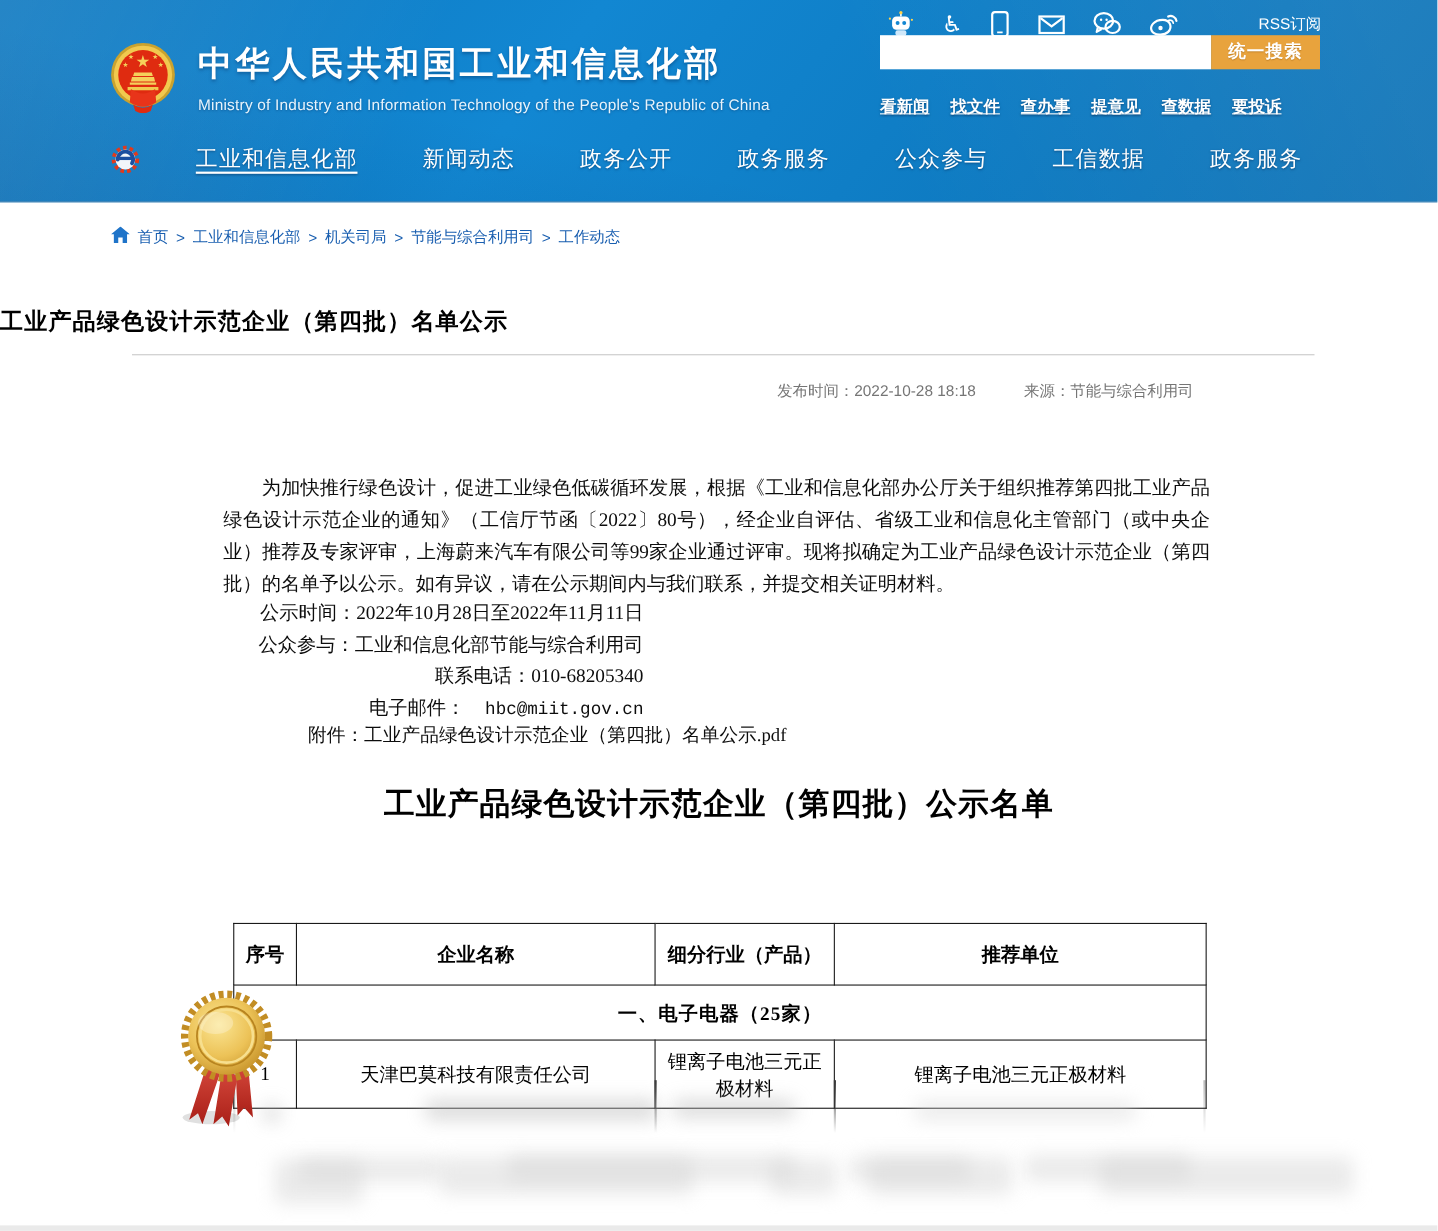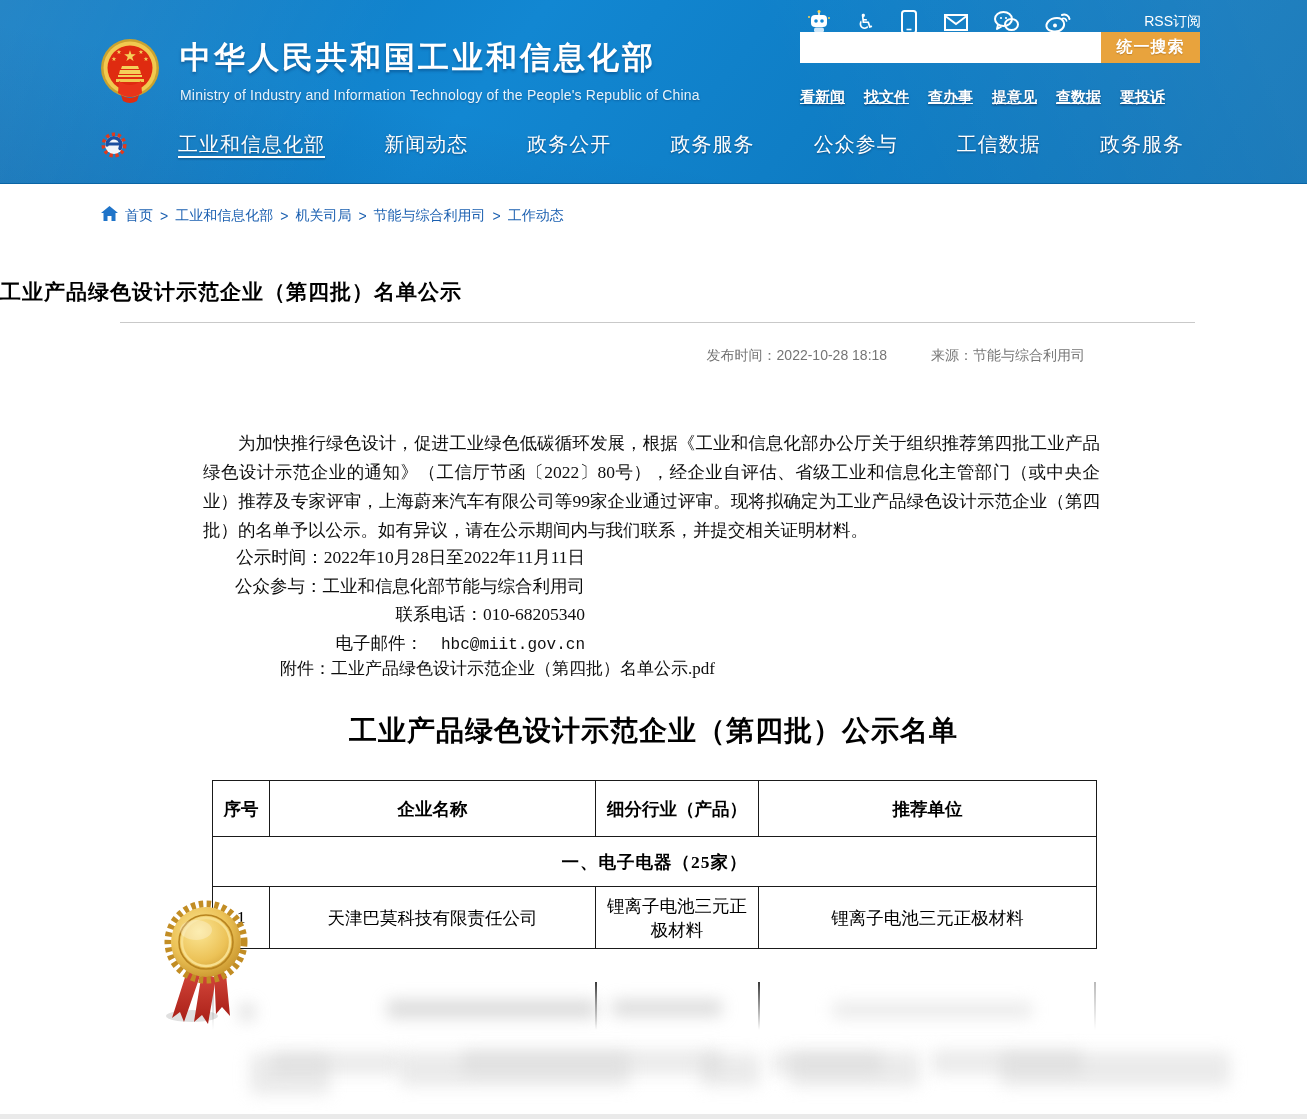--- a/index.html
+++ b/index.html
@@ -98,21 +98,21 @@
   .attachment-line {
     position:absolute; left:280px; top:657px; font-size:17px; color:#0d0d0d; cursor:pointer;
   }
   .list-heading {
     position:absolute; top:712px; left:0; width:1307px; text-align:center;
     font-size:28px; font-weight:bold; color:#000; letter-spacing:1px;
   }
 
   
   table.ann-table {
-    position:absolute; left:212px; top:780px; width:884px;
+    position:absolute; left:212px; top:839px; width:884px;
     border-collapse:collapse; color:#000; table-layout:fixed;
     font-size:17.5px;
   }
   .ann-table th, .ann-table td { border:1.5px solid #1a1a1a; text-align:center; vertical-align:middle; padding:4px 8px; }
   .ann-table th { font-weight:bold; height:56px; }
   .ann-table .category-cell { font-weight:bold; height:50px; letter-spacing:1px; }
   .ann-table .data-row td { height:62px; }
   .col-no { width:57px; } .col-company { width:326px; } .col-industry { width:163px; } .col-rec { width:338px; }
 
   

